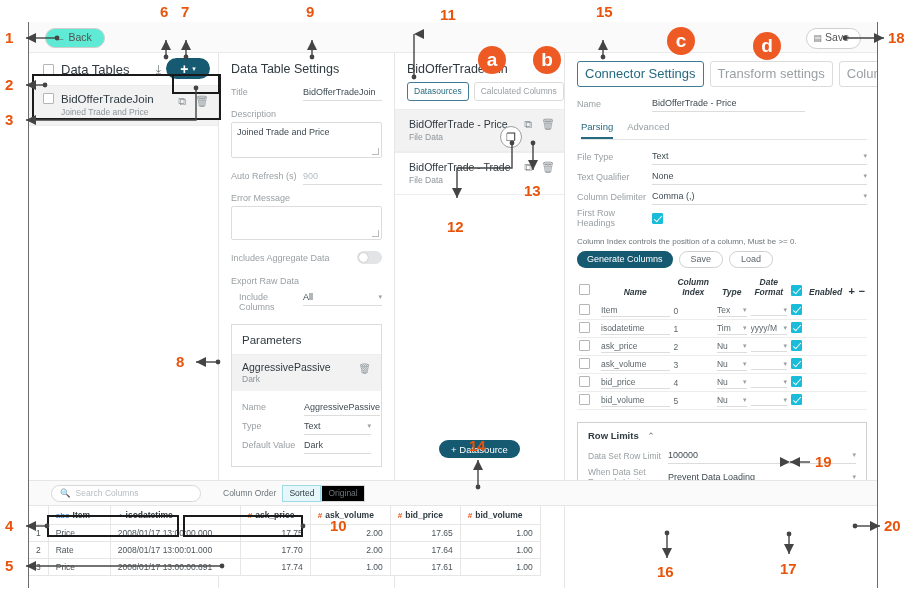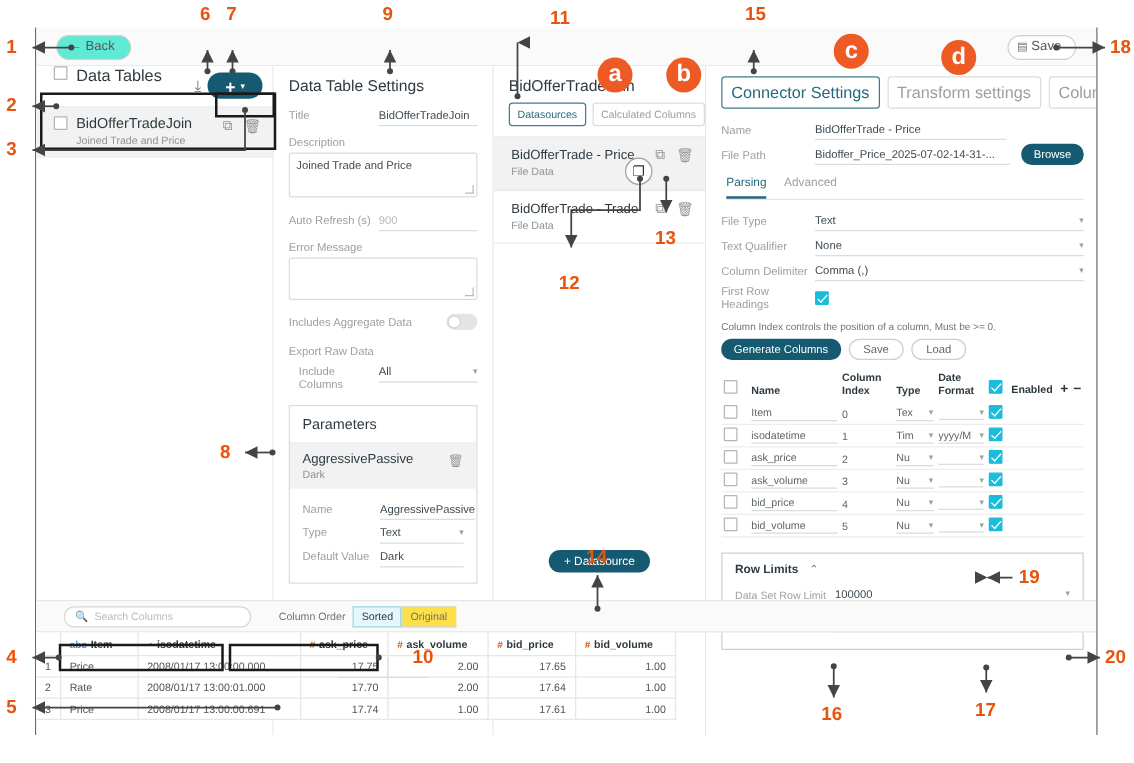--- a/index.html
+++ b/index.html
@@ -43,21 +43,21 @@
     white-space:nowrap;
   }
   .btn-save .gi { font-size:9px; margin-right:3px; color:#777; }
 
   
   .col-tables {
     position:absolute; left:0; top:31px; width:190px; bottom:0;
     background:#fff; border-right:1px solid #e6e6e6;
   }
   .dt-header {
-    display:flex; height:32px; padding:0 8px 0 14px;
+    display:flex; align-items:center; height:32px; padding:0 8px 0 14px;
     position:relative;
   }
   .dt-header .title { font-size:13px; color:#2f3a40; }
   .chk {
     width:11px; height:11px; border:1.3px solid #b5b5b5; border-radius:1px;
     background:#fff; display:inline-block; margin-right:7px; flex:none;
   }
   .chk.on { background:#19bcd9; border-color:#19bcd9; position:relative; }
   .chk.on:after{
     content:""; position:absolute; left:3px; top:0px; width:3px; height:7px;
@@ -199,22 +199,22 @@
     background:#165a72; color:#fff; border-radius:10px; font-size:9px;
     padding:3px 10px 4px 10px;
   }
   .btn-ghost {
     border:1px solid #cfcfcf; color:#5d666b; background:#fff; border-radius:10px;
     font-size:9px; padding:2px 11px 3px 11px;
   }
 
   table.cols { width:100%; border-collapse:collapse; }
   table.cols th {
-    font-size:8.5px; color:#2f3a40; text-align:left; font-weight:bold;
-    padding:2px 2px 5px 2px; vertical-align:bottom;
+    font-size:8.5px; color:#2f3a40; text-align:center; font-weight:bold;
+    padding:2px 2px 5px 2px; vertical-align:bottom;font-style:italic;
   }
   table.cols td {
     font-size:8.5px; color:#5d666b; padding:2px 2px; border-bottom:1px solid #ededed;
   }
   .thw { width:14px; }
   .minicell { display:flex; align-items:center; justify-content:space-between;
     border-bottom:1px solid #dcdcdc; padding-bottom:1px; }
   .minicell .t { white-space:nowrap; overflow:hidden; }
   .hdr-plus { color:#2f3a40; font-size:11px; font-weight:bold; margin-left:6px;}
   .hdr-minus { color:#2f3a40; font-size:11px; font-weight:bold; margin-left:4px;}
@@ -234,21 +234,21 @@
   }
   .searchbox {
     margin-left:22px; width:150px; height:17px; border:1px solid #d8d8d8;
     border-radius:9px; background:#fff; display:flex; align-items:center;
     padding:0 8px; gap:5px; color:#b7bcbf; font-size:8.5px;
   }
   .colorder { margin-left:22px; font-size:8.5px; color:#6d7478; }
   .seg { display:inline-flex; margin-left:6px; }
   .seg span {
     font-size:8.5px; padding:2px 6px 3px 6px; border:1px solid #d8d8d8;
-    color:#6d7478; background:#fde047;
+    color:#6d7478; background:#000000;
   }
   .seg span.active { background:#e5f7fb; color:#2f3a40; border-color:#9fd9e6; }
   .prev-right {
     margin-left:auto; display:flex; align-items:center; gap:8px; padding-right:12px;
   }
   .prev-right .lbl { font-size:8.5px; color:#6d7478; }
   .btn-refresh {
     background:#165a72; color:#fff; border-radius:11px; font-size:9.5px;
     padding:3px 12px 4px 10px; display:inline-flex; align-items:center; gap:5px;
   }
@@ -427,25 +427,20 @@
       <div class="conn-pills">
         <span class="pill active">Connector Settings</span>
         <span class="pill">Transform settings</span>
         <span class="pill">Columns</span>
       </div>
 
       <div class="crow">
         <span class="lbl">Name</span>
         <span class="val">BidOfferTrade - Price</span>
         <span style="width:62px; flex:none"></span>
-      </div>
-      <div class="crow">
-        <span class="lbl">File Path</span>
-        <span class="val">Bidoffer_Price_2025-07-02-14-31-...</span>
-        <span class="btn-browse">Browse</span>
       </div>
 
       <div class="subtabs">
         <span class="subtab active">Parsing</span>
         <span class="subtab">Advanced</span>
       </div>
 
       <div style="height:8px"></div>
       <div class="crow">
         <span class="lbl">File Type</span>

